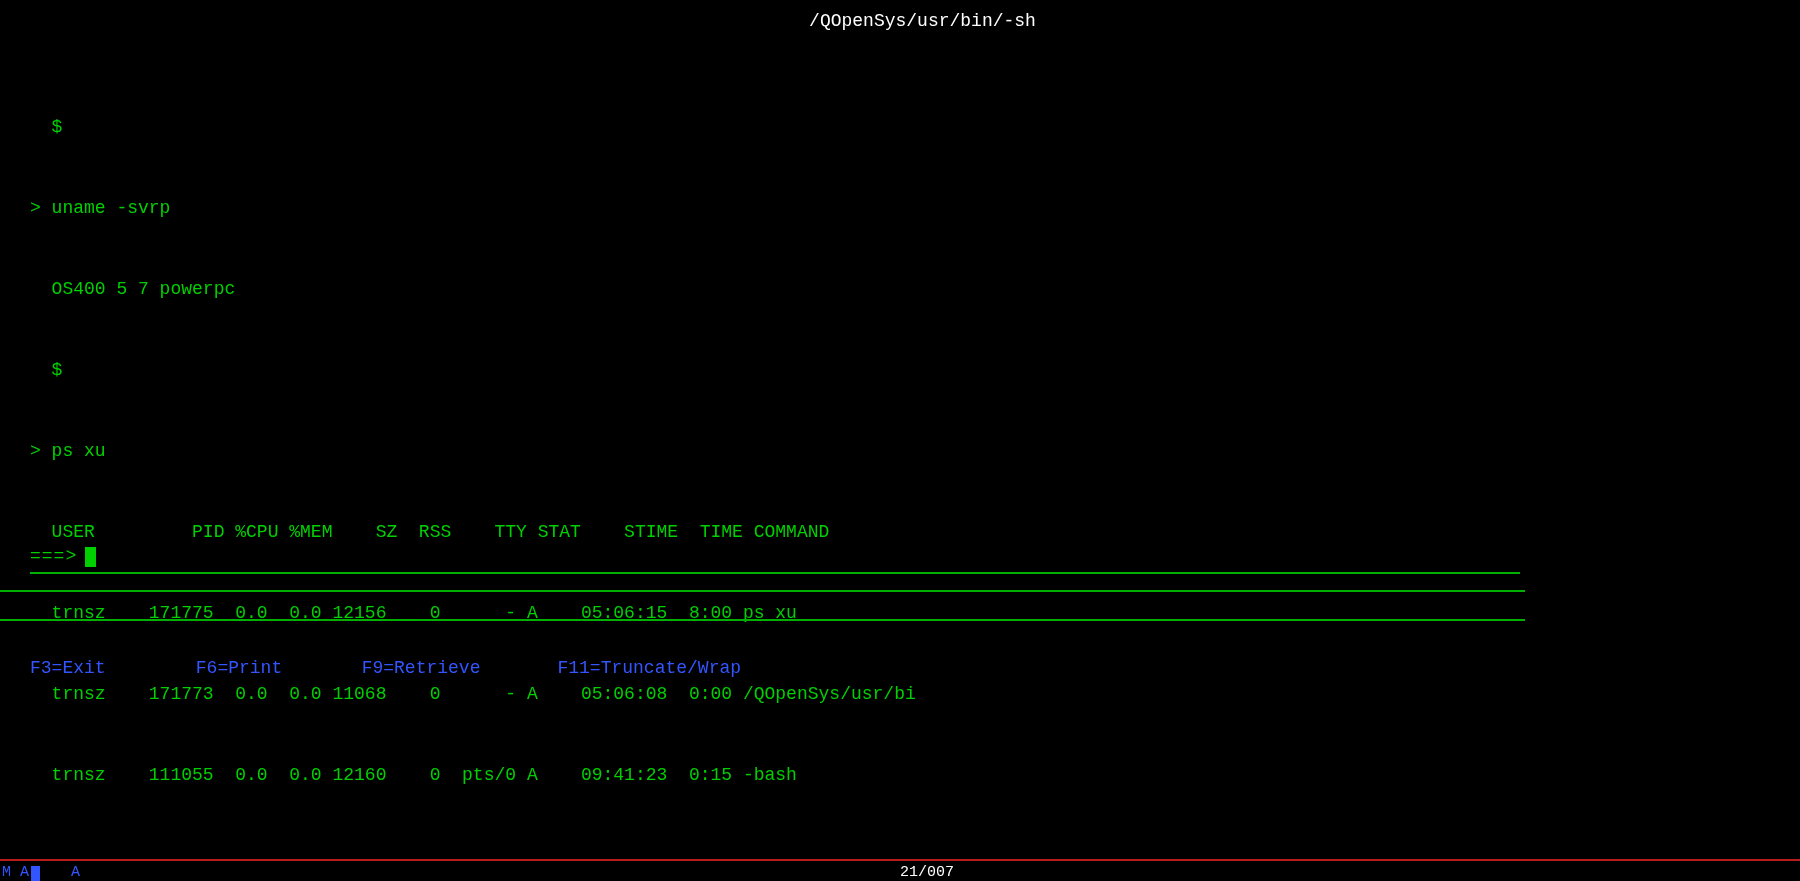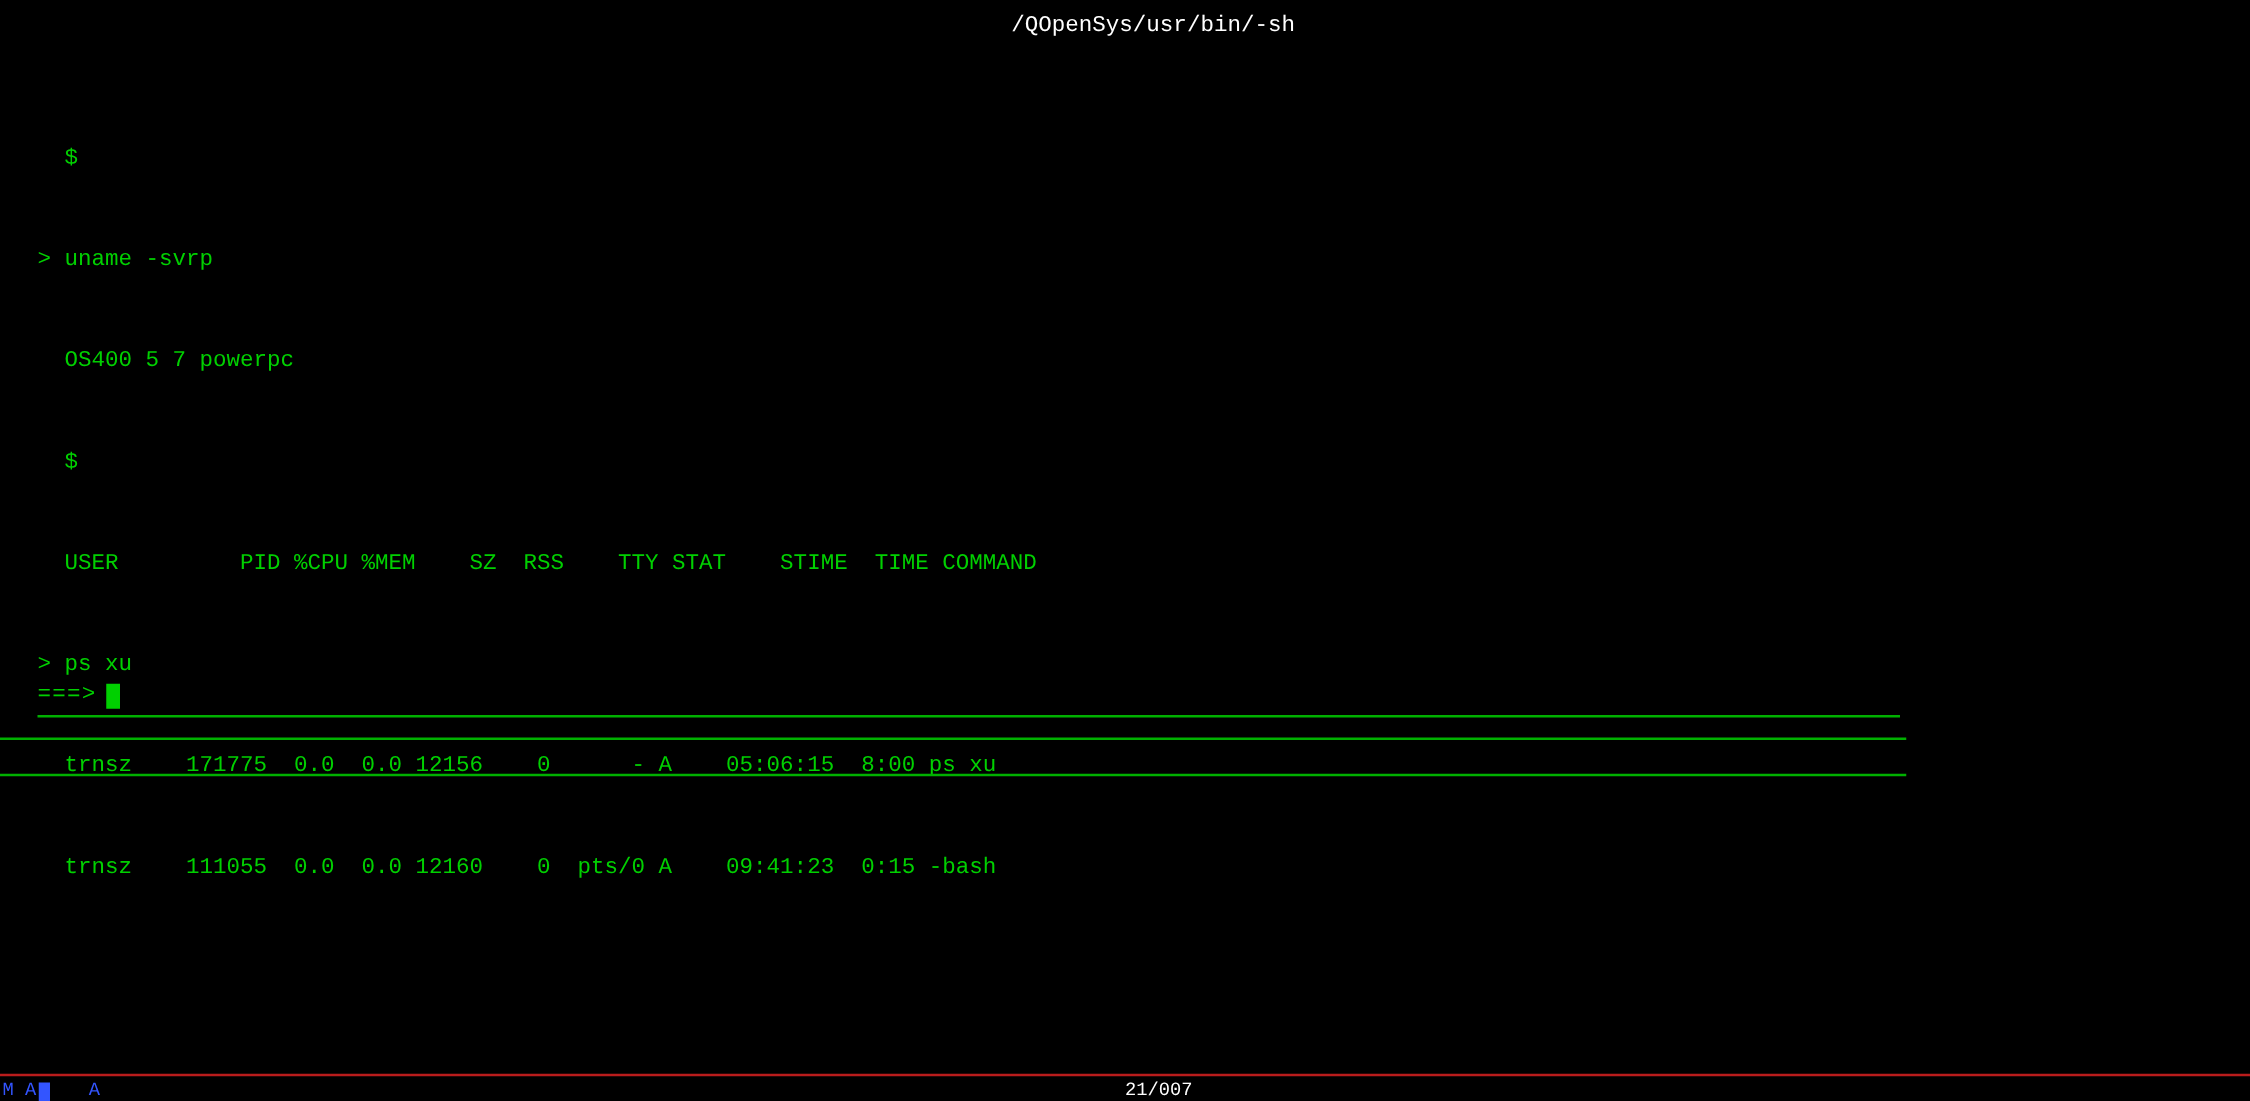--- a/index.html
+++ b/index.html
@@ -108,37 +108,44 @@
 </head>
 <body>
 
 <div class="title">/QOpenSys/usr/bin/-sh</div>
 
 <div class="terminal">
   <div class="line">  $</div>
   <div class="line">&gt; uname -svrp</div>
   <div class="line">  OS400 5 7 powerpc</div>
   <div class="line">  $</div>
+  <div class="line">&gt; ps xu</div>
   <div class="line">  USER         PID %CPU %MEM    SZ  RSS    TTY STAT    STIME  TIME COMMAND</div>
-  <div class="line">&gt; ps xu</div>
   <div class="line">  trnsz    171775  0.0  0.0 12156    0      - A    05:06:15  8:00 ps xu</div>
+  <div class="line">  trnsz    171773  0.0  0.0 11068    0      - A    05:06:08  0:00 /QOpenSys/usr/bi</div>
   <div class="line">  trnsz    111055  0.0  0.0 12160    0  pts/0 A    09:41:23  0:15 -bash</div>
   
   
 </div>
 
 <div class="cmd-prompt-area">
   <span class="cmd-prompt-arrow">===&gt;</span>
   <span class="cmd-cursor"></span>
 </div>
 
 <div class="hr1"></div>
 <div class="hr2"></div>
 
 <div class="fkeys">
+  <div class="row">
+    <span class="fk w1">F3=Exit</span>
+    <span class="fk w2">F6=Print</span>
+    <span class="fk w3">F9=Retrieve</span>
+    <span class="fk">F11=Truncate/Wrap</span>
+  </div>
 </div>
 
 <div class="statusbar">
   <span class="status-left">
     <span>M A</span>
     <span class="status-block1"></span>
     <span>&nbsp;&nbsp;&nbsp;</span>
     <span>A</span>
   </span>
   <span class="status-center">21/007</span>

